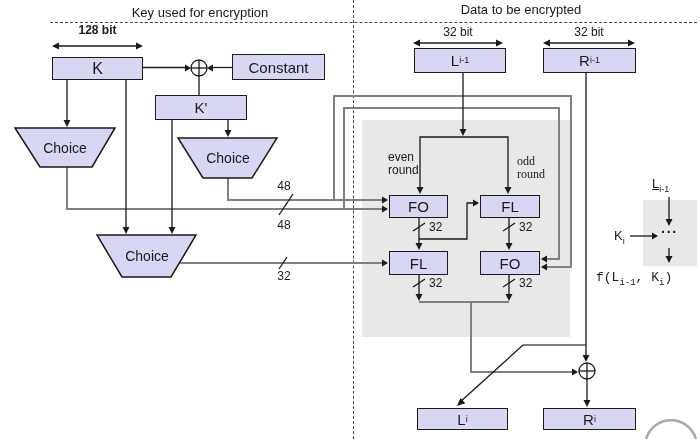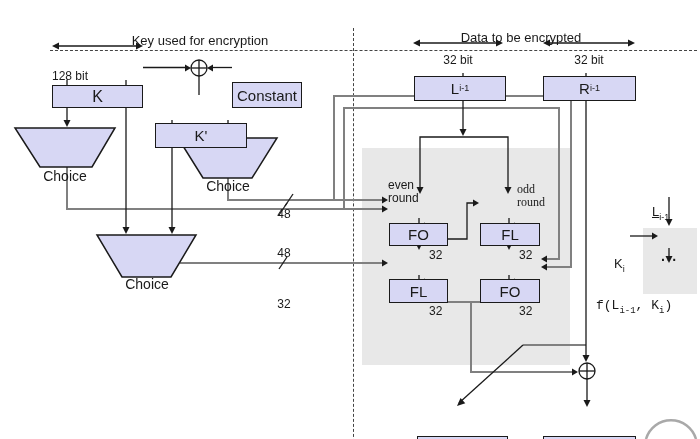--- a/index.html
+++ b/index.html
@@ -5,21 +5,21 @@
   :root{
     --box-fill:#d7d7f4;
     --panel-gray:#e8e8e8;
     --wire-gray:#808080;
   }
   html,body{margin:0;padding:0;background:#fff;}
   #stage{
     position:relative;width:700px;height:439px;overflow:hidden;
     font-family:"Liberation Sans",sans-serif;color:#1a1a1a;background:#fff;
   }
-  .abs{position:absolute;margin-top:28px;}
+  .abs{position:absolute;}
   .panel{background:var(--panel-gray);}
   .box{
     background:var(--box-fill);
     border:1.5px solid #1a1a1a;
     display:flex;align-items:center;justify-content:center;
     font-size:15px;line-height:1;box-sizing:border-box;
   }
   .box sub{font-size:9px;line-height:1;}
   .lbl{font-size:12px;line-height:13px;white-space:pre-line;}
   .title{font-size:13px;text-align:center;}
@@ -135,28 +135,28 @@
         <line x1="579" y1="371" x2="595" y2="371"></line>
         <line x1="587" y1="363" x2="587" y2="379"></line>
       </g>
     </g>
     <path d="M 646 439 A 26 26 0 0 1 696 439" stroke="#a9a9a9" stroke-width="2.5" fill="none"></path>
   </svg>
 
   <div class="abs title" style="left:75px;top:5px;width:250px;">Key used for encryption</div>
   <div class="abs title" style="left:401px;top:2px;width:240px;text-align:center;">Data to be encrypted</div>
 
-  <div class="abs lbl" style="left:52px;top:42px;width:91px;text-align:left;">128 bit</div>
+  <div class="abs lbl" style="left:52px;top:24px;width:91px;text-align:center;font-weight:bold;">128 bit</div>
   <div class="abs lbl" style="left:413px;top:26px;width:90px;text-align:center;">32 bit</div>
   <div class="abs lbl" style="left:543px;top:26px;width:92px;text-align:center;">32 bit</div>
 
   <div class="abs box" style="left:52px;top:57px;width:91px;height:23px;font-size:16px;">
       <span>K</span>
     </div>
-  <div class="abs box" style="left:232px;top:54px;width:70px;height:26px;">
+  <div class="abs box" style="left:232px;top:54px;width:93px;height:26px;">
       <span>Constant</span>
     </div>
   <div class="abs box" style="left:155px;top:95px;width:92px;height:25px;">
       <span>K'</span>
     </div>
 
   <div class="abs ctext" style="left:30px;top:140px;width:70px;">Choice</div>
   <div class="abs ctext" style="left:193px;top:150px;width:70px;">Choice</div>
   <div class="abs ctext" style="left:112px;top:248px;width:70px;">Choice</div>
 

